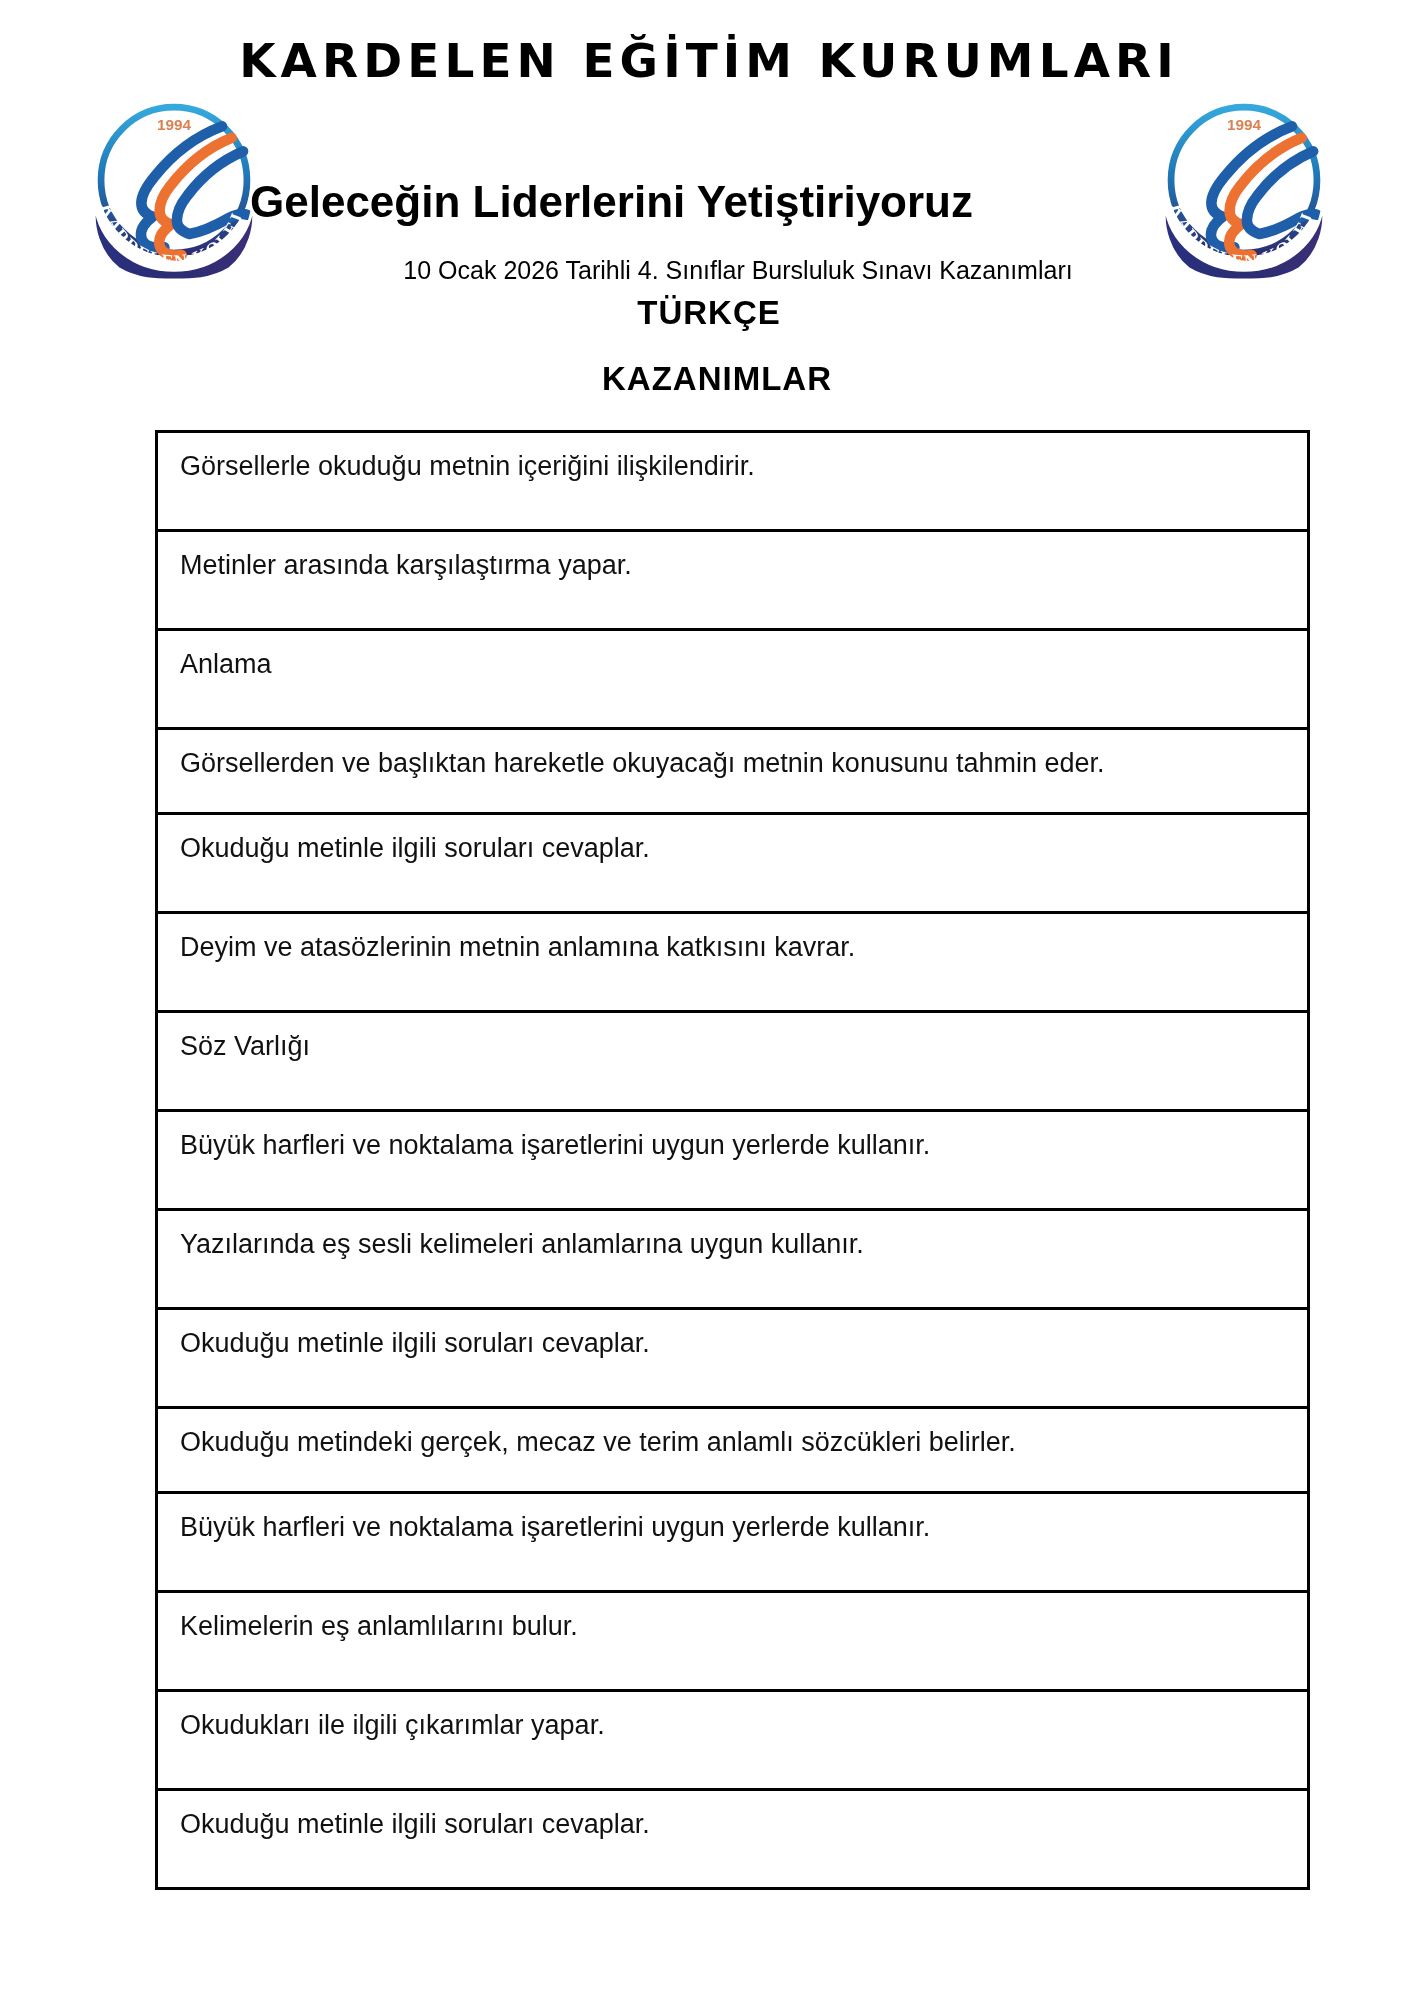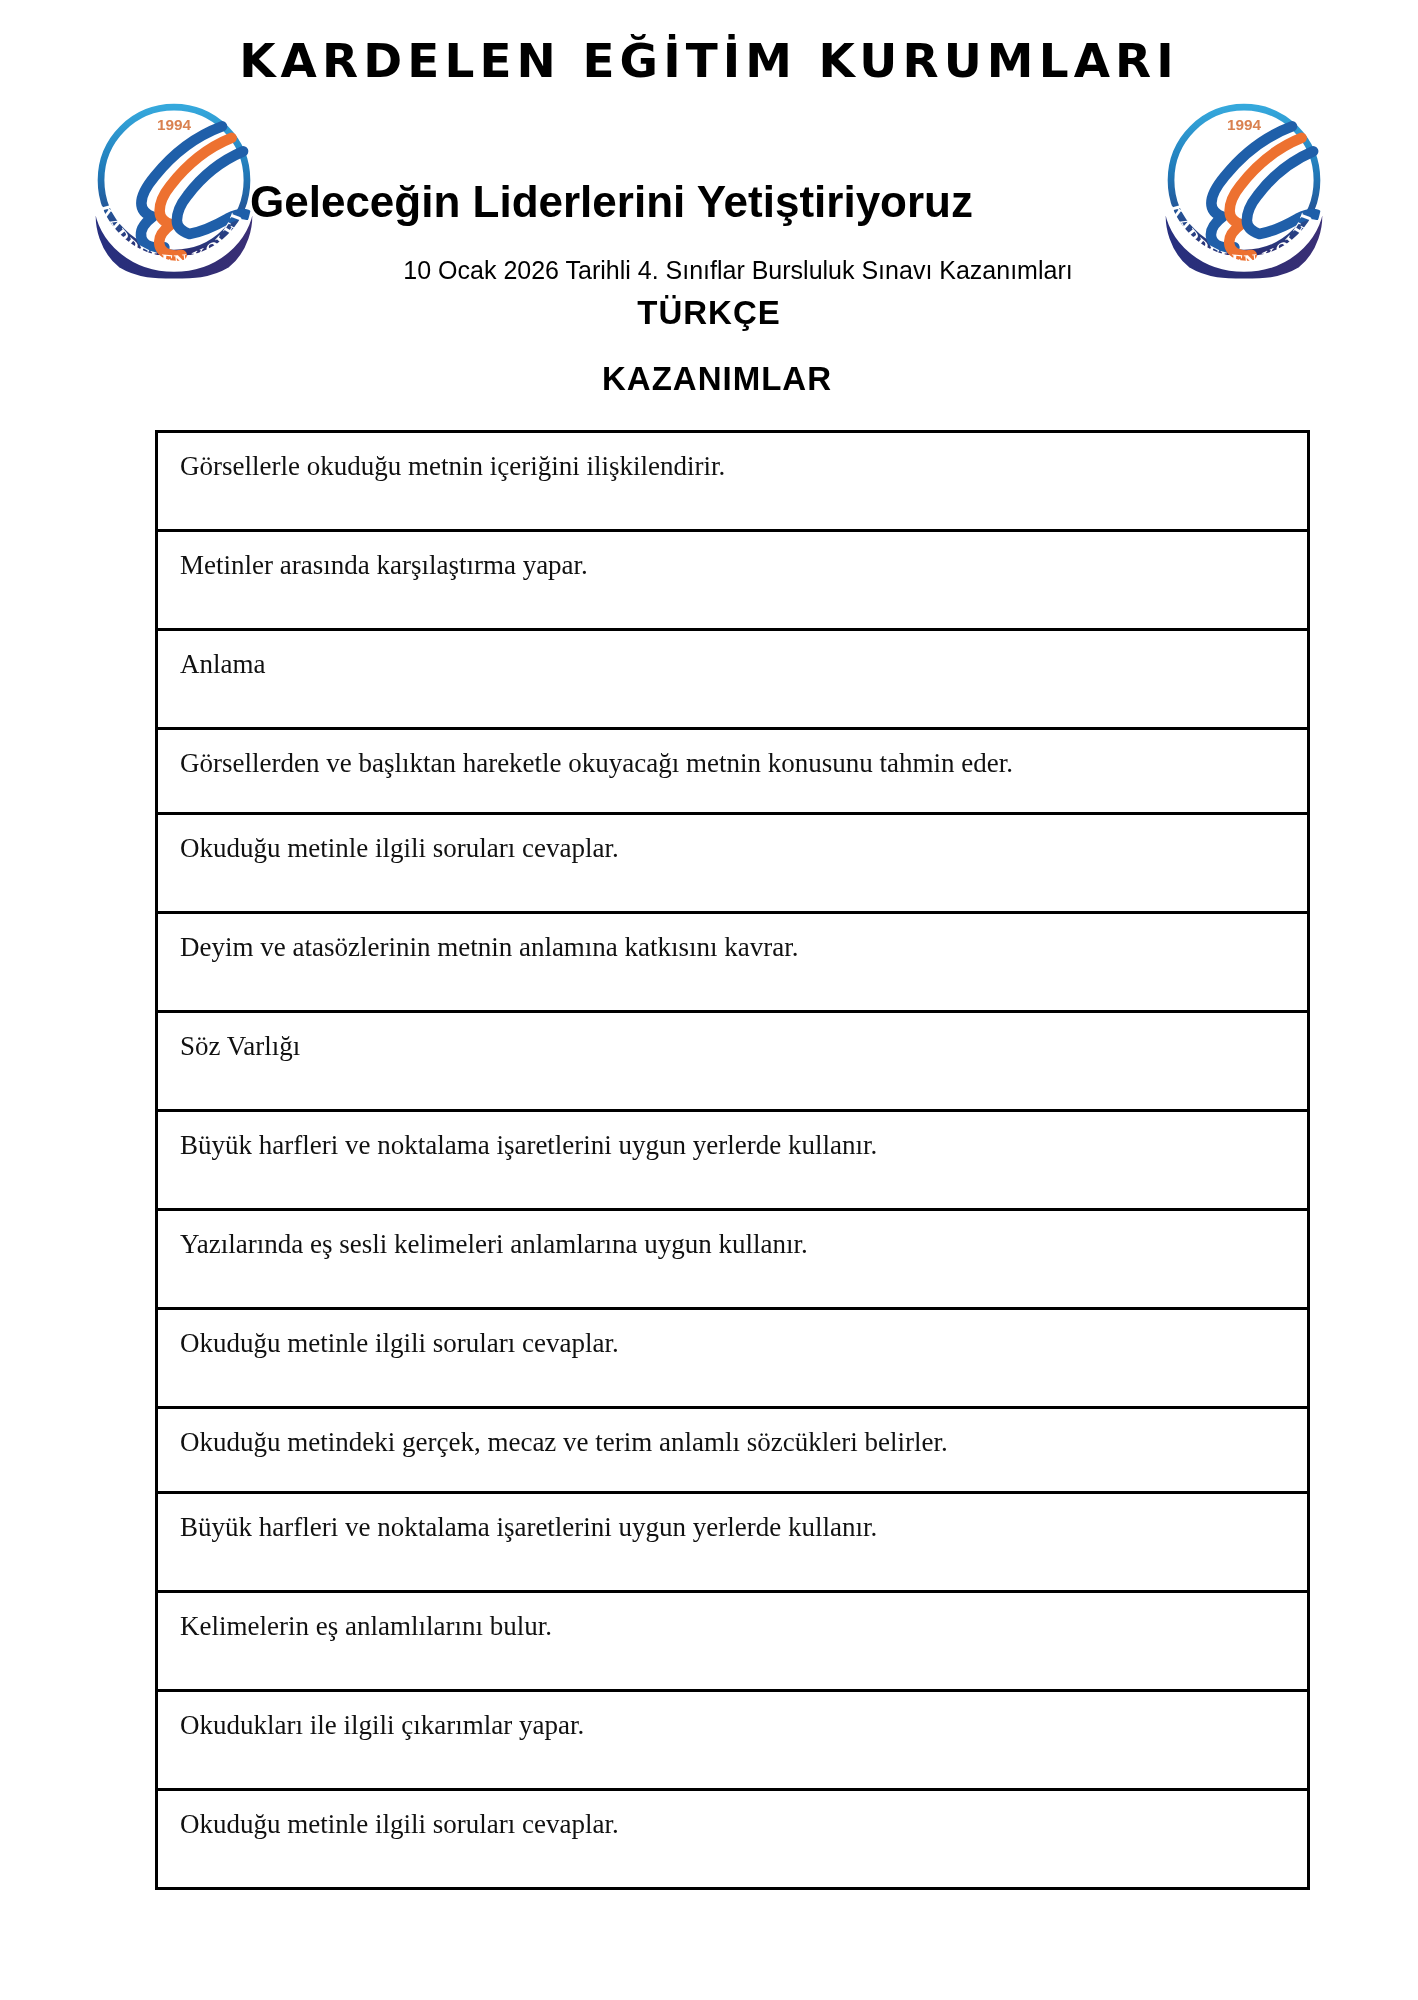--- a/index.html
+++ b/index.html
@@ -119,21 +119,21 @@
     position: absolute;
     top: 430px;
     left: 155px;
     width: 1155px;
     border-collapse: collapse;
     table-layout: fixed;
   }
   .kazanim-table td {
     border: 3px solid #000000;
     padding: 16px 18px 18px 22px;
-    font-family: Liberation Serif, serif;
+    font-family: Liberation Sans, sans-serif;
     font-size: 27px;
     line-height: 1.32;
     vertical-align: top;
     color: #111111;
   }
   .row-1line td { height: 62px; }
   .row-2line td { height: 48px; margin-left: 20px; }
 </style>
 </head>
 <body>

